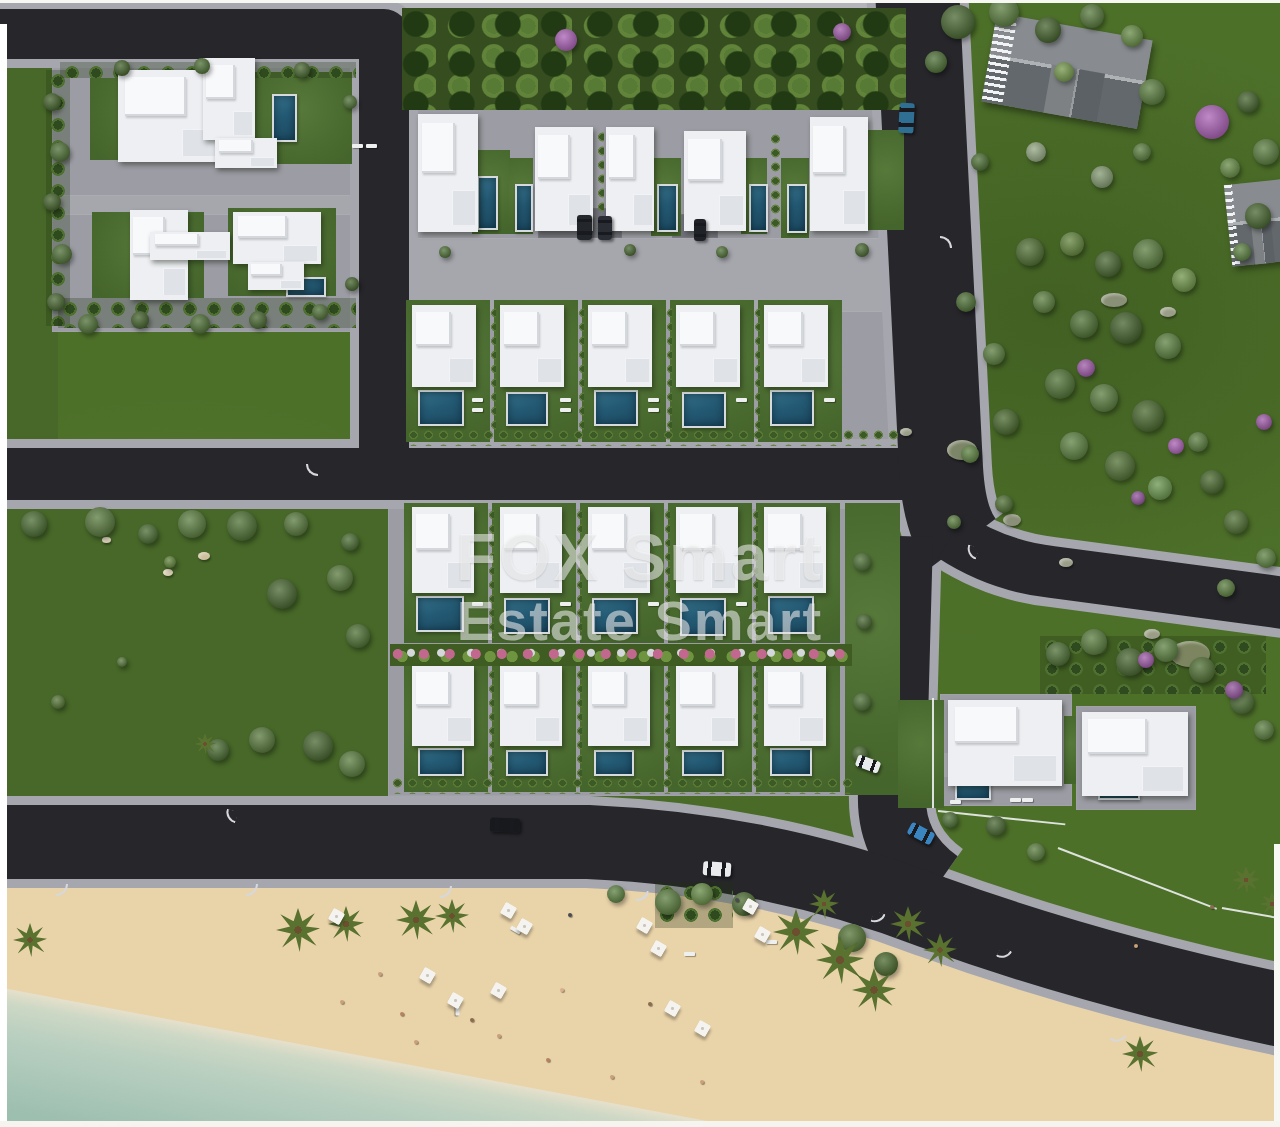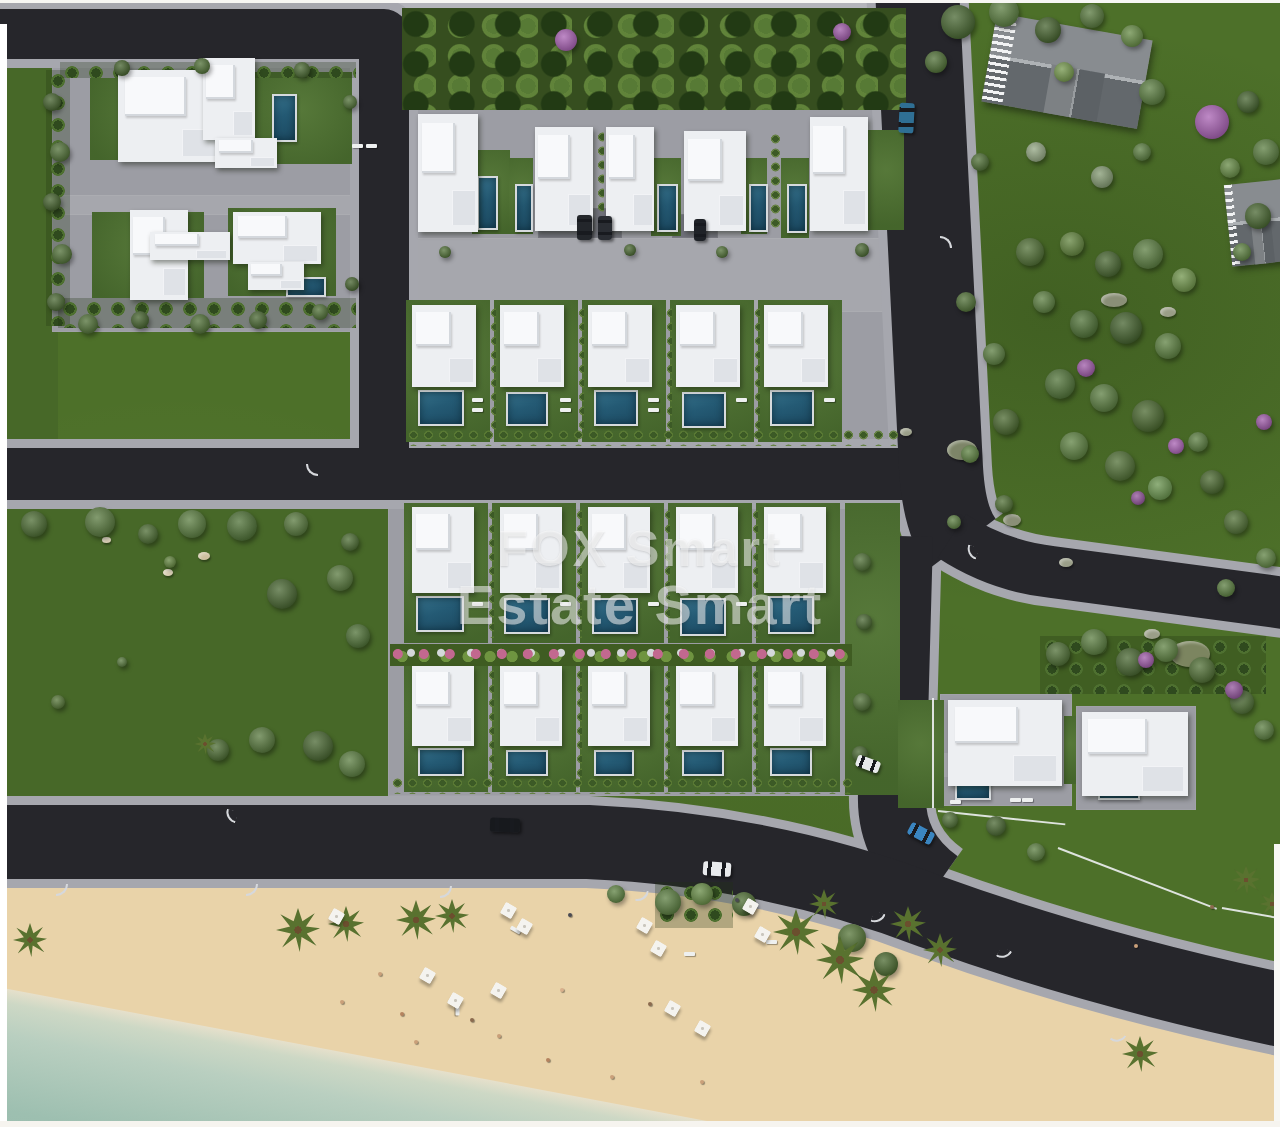--- a/index.html
+++ b/index.html
@@ -72,21 +72,21 @@
   .lamp{width:12px;height:12px;border-top:2px solid #d6d8dc;border-right:2px solid #d6d8dc;
     border-top-right-radius:12px;}
   .person{width:4px;height:4px;border-radius:50%;box-shadow:1px 1px 1px rgba(0,0,0,.4);}
   #br-lawn{position:absolute;left:900px;top:640px;width:380px;height:380px;
     background:var(--grass);clip-path:polygon(0 0,100% 0,100% 91%,0 62%);}
   #water{position:absolute;left:-50px;top:978px;width:950px;height:420px;
     transform:rotate(10.7deg);transform-origin:0 0;
     background:linear-gradient(180deg, var(--foam) 0px, #cdd8c5 14px, #b9cfc0 45px, #9dbfb0 120px, var(--water) 100%);}
   #watermark{position:absolute;left:0;right:0;top:524px;text-align:center;
     color:rgba(255,255,255,.52);text-shadow:0 1px 2px rgba(60,60,60,.18);pointer-events:none;}
-  #watermark .wm1{display:block;font-size:50px;font-weight:700;letter-spacing:3px;line-height:1.0;}
+  #watermark .wm1{display:block;font-size:66px;font-weight:700;letter-spacing:3px;line-height:1.0;}
   #watermark .wm2{display:block;font-size:56px;font-weight:700;letter-spacing:2px;line-height:1.05;margin-top:2px;}
   #roads-svg{position:absolute;left:0;top:0;}
 </style>
 </head>
 <body>
 
 <div id="scene">
   <div class="layer" id="layer-areas">
       <div class="area" style="left: 0px; top: 872px; width: 1280px; height: 255px; background: rgb(233, 211, 169);"></div>
       <div class="area" style="left: 0px; top: 497px; width: 396px; height: 303px; background: rgb(71, 104, 40);"></div>

